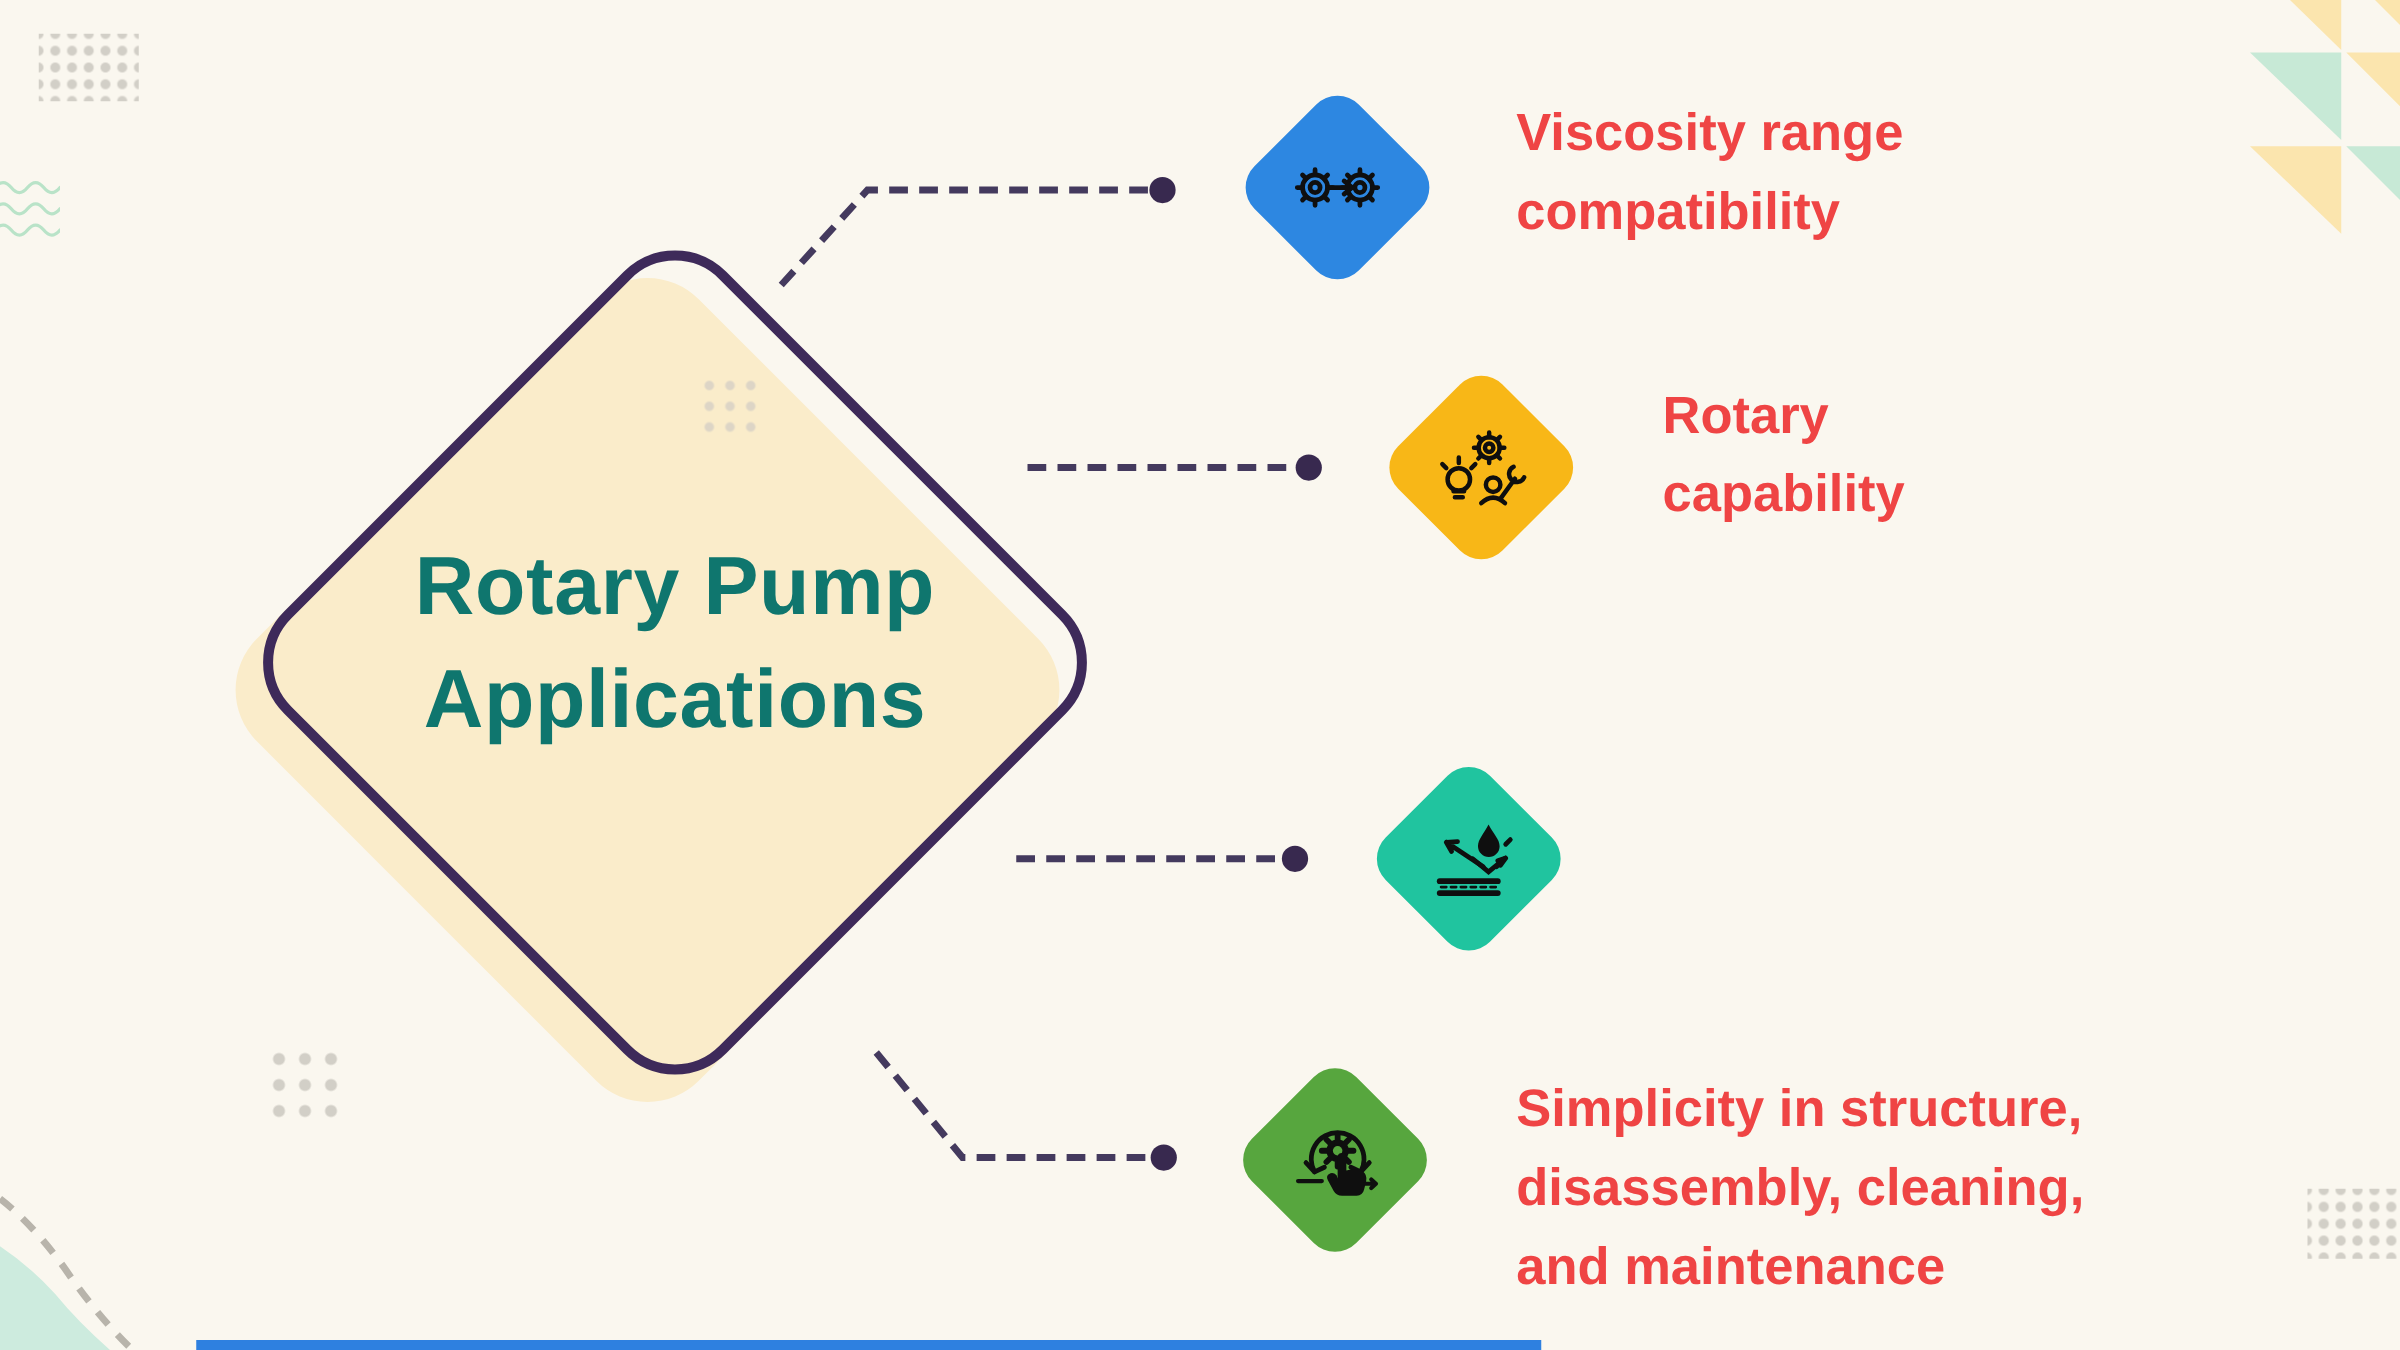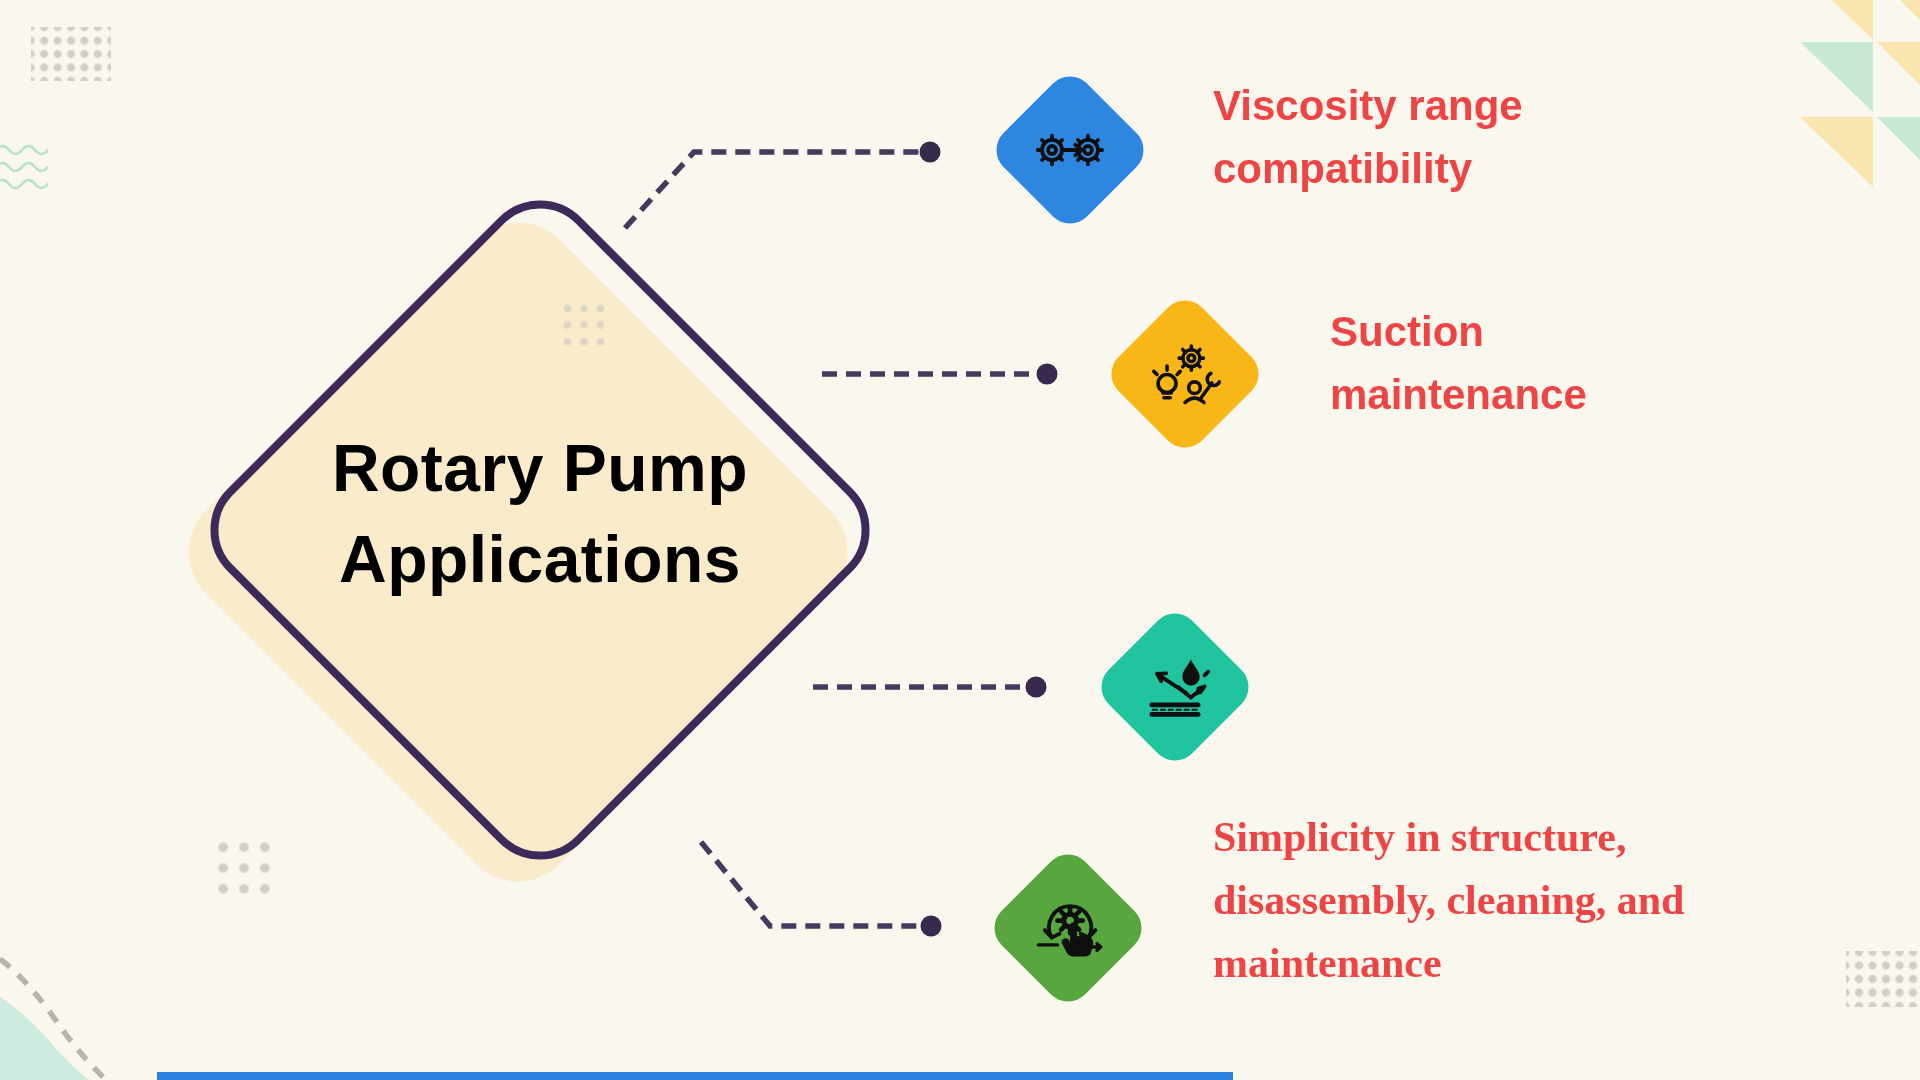--- a/index.html
+++ b/index.html
@@ -61,21 +61,21 @@
   <svg class="decor-svg" style="left:0;top:935px;" width="150" height="145" viewBox="0 0 150 145">
     <path d="M0,62 Q24,78 44,100 Q62,122 88,145 L0,145 Z" style="fill: rgb(205, 235, 222);"></path>
     <path d="M0,24 Q26,44 52,80 Q78,118 106,145" fill="none" stroke-width="5.5" stroke-dasharray="13 11" style="stroke: rgb(184, 180, 171);"></path>
   </svg>
 
   <div class="bottom-bar" style="background: rgb(46, 128, 224);"></div>
 
   <div class="diamond-fill" style="background: rgb(250, 236, 202);"></div>
   <div class="diamond-outline" style="border-color: rgb(62, 42, 90);"></div>
   <div class="dots" style="left: 558px; top: 300px; width: 52px; height: 50px; --dot-s: 16.6px; --dot-r: 3px; --dot-color: #ddd5c6;"></div>
-  <h1 class="center-title" style="color: #000000;">Rotary Pump Applications</h1>
+  <h1 class="center-title" style="color: #0f766e;">Rotary Pump Applications</h1>
 
   <svg class="connectors" width="1920" height="1080" viewBox="0 0 1920 1080">
     <g fill="none" stroke-width="5.5" stroke-dasharray="15 9" style="stroke: rgb(68, 58, 94);">
       <path d="M625,228 L694,152 L921,152"></path>
       <path d="M822,374 L1040,374"></path>
       <path d="M813,687 L1029,687"></path>
       <path d="M701,842 L770,926 L922,926"></path>
     </g>
     <g style="fill: rgb(56, 41, 79);">
       <circle cx="930" cy="152" r="10.5"></circle>
@@ -107,21 +107,21 @@
           <circle cx="42" cy="21" r="3.2"></circle>
         <path d="M50,21 h3.5 M47.7,26.7 l2.5,2.5 M42,29 v3.5 M36.3,26.7 l-2.5,2.5 M34,21 h-3.5 M36.3,15.3 l-2.5,-2.5 M42,13 v-3.5 M47.7,15.3 l2.5,-2.5"></path>
         <circle cx="19" cy="45" r="8.5"></circle>
         <path d="M15,54 H23 M16,58.5 H22 M19,32.5 V28.5 M9.5,36.5 L6.5,33.5 M28.5,36.5 L31.5,33.5"></path>
         <circle cx="45" cy="49" r="5.5"></circle>
         <path d="M36,63 Q45,54.5 54,63"></path>
         <path d="M51,59 L61.5,44.5 M60.5,35.5 A6,6 0 1 0 68.5,43.5"></path>
       </svg>
     </div>
   </div>
-  <div class="item-label" style="left:1330px;top:300px;max-width:230px;">Suction maintenance</div>
+  <div class="item-label" style="left:1330px;top:300px;max-width:230px;">Rotary capability</div>
 
   <div class="item-diamond" style="left: 1116px; top: 628px; background: rgb(32, 196, 159);">
     <div class="icon-wrap">
       <svg width="76" height="76" viewBox="0 0 72 72" fill="none" stroke="#0f0f0f" stroke-width="3.6" stroke-linecap="round">
         <path d="M14,53 H58" stroke-width="4.4"></path>
         <path d="M14,62 H58" stroke-width="4.4"></path>
         <path d="M15,57.5 H57" stroke-width="2" stroke-dasharray="4 3.5"></path>
         <path d="M51,10 C47.5,17 43,21 43,26.5 A8.2,8.2 0 0 0 59.4,26.5 C59.4,21 54.5,17 51,10 Z" fill="#0f0f0f" stroke="none"></path>
         <path d="M39,36 L51,46 L63,36"></path>
         <path d="M47,42 L19,23.5 M19,23.5 L27.5,23 M19,23.5 L23,30.5"></path>
@@ -138,15 +138,15 @@
         <path d="M20.5,45 L14,38 M20.5,45 L28,41.5 M55.5,45 L62,38 M55.5,45 L48,41.5"></path>
         <circle cx="38" cy="29" r="8.5" fill="#0f0f0f" stroke="none"></circle>
         <path d="M45,29 h5 M42.9,33.9 l3.6,3.6 M38,36 v5 M33.1,33.9 l-3.6,3.6 M31,29 h-5 M33.1,24.1 l-3.6,-3.6 M38,22 v-5 M42.9,24.1 l3.6,-3.6" stroke-width="4.4"></path>
         <circle cx="38" cy="29" r="3.6" fill="currentColor" stroke="none"></circle>
         <path d="M38,50 L38,34 q0,-3.4 3.3,-3.4 q3.3,0 3.3,3.4 L44.6,44 q8,-2.6 12.4,0.6 q3.6,2.6 2.6,7.6 l-1.6,6.4 q-1,4.4 -5.6,4.4 l-11,0 q-4.4,0 -6.4,-3.6 l-4.4,-8 q-2,-4 2,-5.4 q2.4,-0.8 4.6,1.6 Z" fill="#0f0f0f" stroke="none"></path>
         <path d="M8,52 H26" stroke-width="3.2"></path>
         <path d="M59,54 H67 M67,54 L63.5,50.8 M67,54 L63.5,57.2" stroke-width="3.2"></path>
       </svg>
     </div>
   </div>
-  <div class="item-label" style="left:1213px;top:806px;max-width:490px;font-family:Liberation Serif, serif;">Simplicity in structure, disassembly, cleaning, and maintenance</div>
+  <div class="item-label" style="left:1213px;top:855px;max-width:490px;">Simplicity in structure, disassembly, cleaning, and maintenance</div>
 
 </div>
 
 </body></html>

